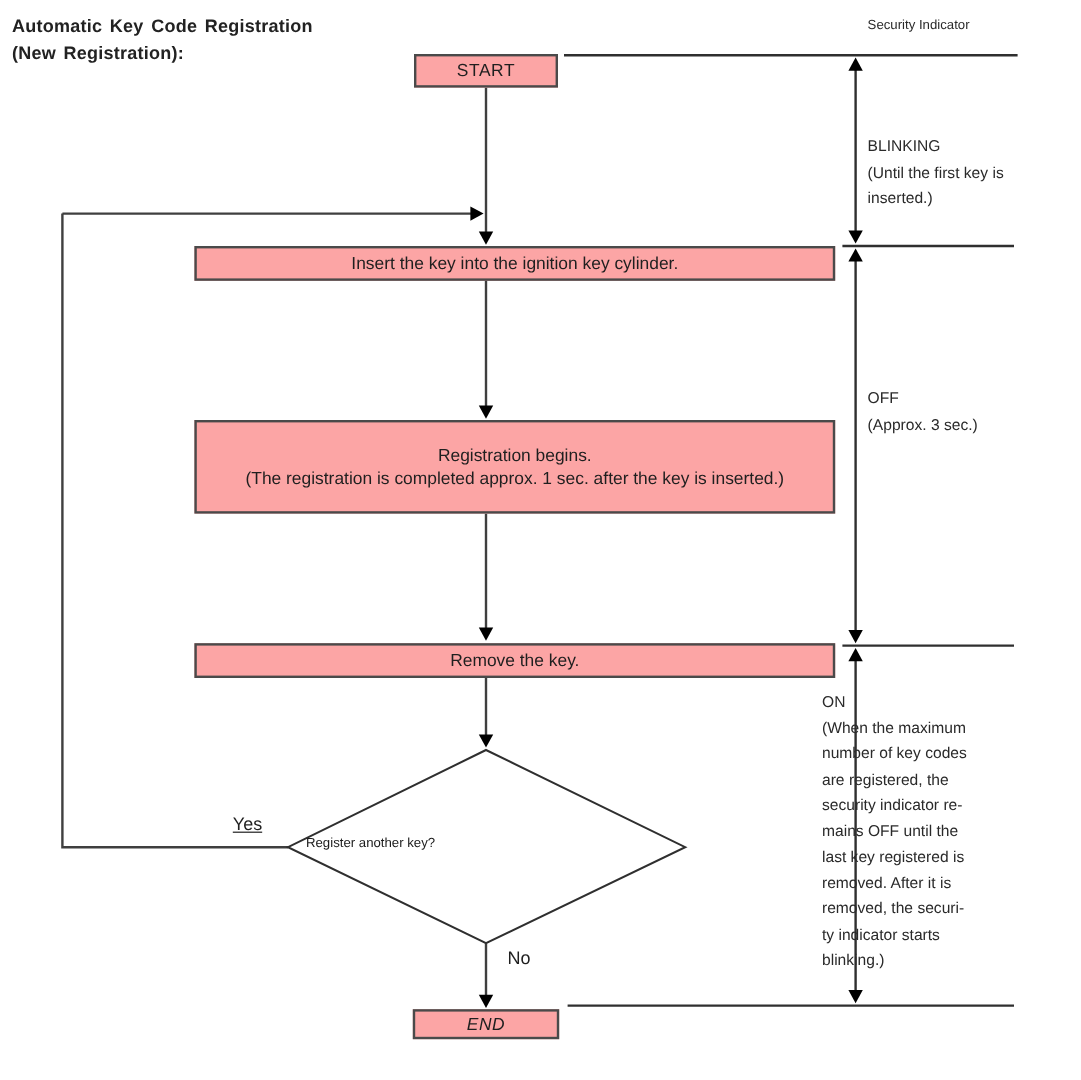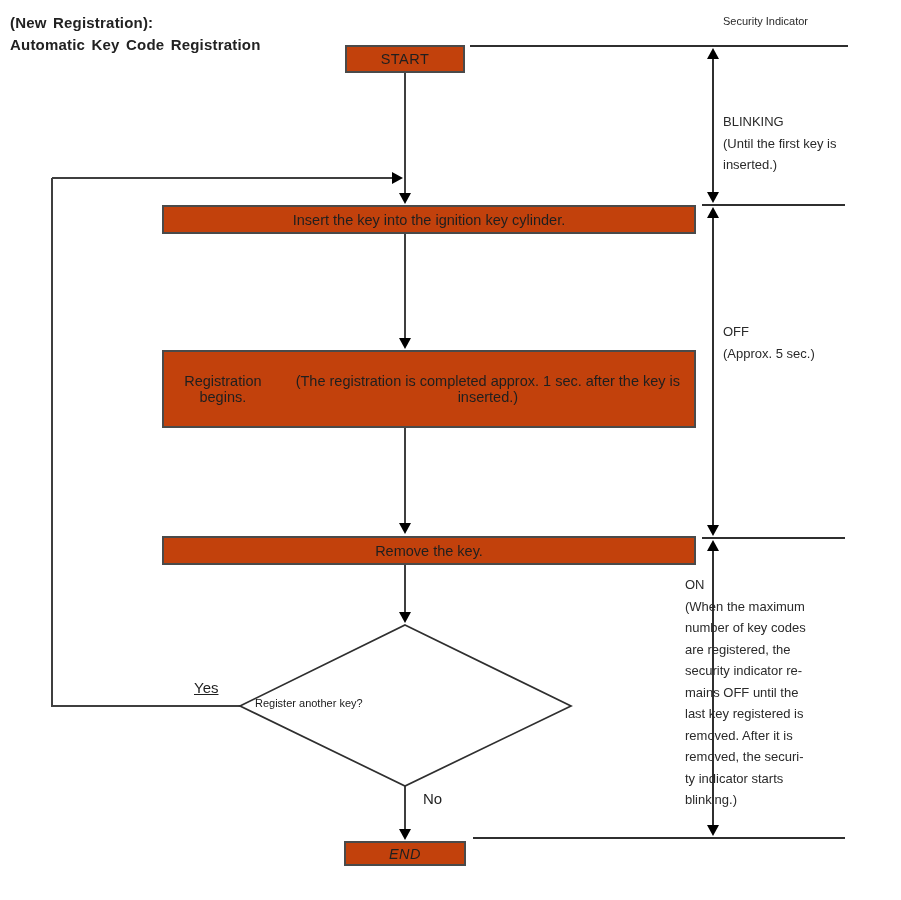--- a/index.html
+++ b/index.html
@@ -5,27 +5,27 @@
   html,body{margin:0;padding:0;background:#fff;}
   #canvas{
     position:relative;width:901px;height:900px;background:#ffffff;
     font-family:"Liberation Sans",sans-serif;color:#1a1a1a;overflow:hidden;
   }
   #wires{position:absolute;left:0;top:0;width:901px;height:900px;z-index:1;}
   .abs{position:absolute;z-index:2;}
   .doc-title{left:10px;top:12px;font-size:15px;font-weight:700;line-height:22px;word-spacing:2px;letter-spacing:.2px;color:#222;}
   .sec-heading{left:723px;top:15px;font-size:11px;color:#2a2a2a;}
   .node{
-    box-sizing:border-box;background:#c2410c;border:2px solid #4a4a4a;
+    box-sizing:border-box;background:#fca5a5;border:2px solid #4a4a4a;
     display:flex;align-items:center;justify-content:center;text-align:center;
     font-size:14.5px;color:#1f1f1f;z-index:2;position:absolute;
   }
   .node-start{left:345px;top:45px;width:120px;height:28px;letter-spacing:.5px;}
   .node-insert{left:162px;top:205px;width:534px;height:29px;}
-  .node-register{left:162px;top:350px;width:534px;height:78px;flex-direction:row;row-gap:3px;line-height:16px;}
+  .node-register{left:162px;top:350px;width:534px;height:78px;flex-direction:column;row-gap:3px;line-height:16px;}
   .node-remove{left:162px;top:536px;width:534px;height:29px;}
   .node-end{left:344px;top:841px;width:122px;height:25px;letter-spacing:.5px;font-style:italic;}
   .decision-label{left:255px;top:697px;width:300px;text-align:left;font-size:11px;}
   .branch-label{font-size:15px;color:#1f1f1f;}
   .yes-label{left:194px;top:679px;text-decoration:underline;}
   .no-label{left:423px;top:790px;}
   .note{font-size:13px;line-height:21.5px;color:#2a2a2a;white-space:pre-line;}
   .note-blinking{left:723px;top:111px;width:132px;}
   .note-off{left:723px;top:321px;width:132px;}
   .note-on{left:685px;top:574px;width:129px;}
@@ -71,22 +71,22 @@
       <polygon points="707,59 719,59 713,48"></polygon>
       <polygon points="707,192 719,192 713,203"></polygon>
       <polygon points="707,218 719,218 713,207"></polygon>
       <polygon points="707,525 719,525 713,536"></polygon>
       <polygon points="707,551 719,551 713,540"></polygon>
       <polygon points="707,825 719,825 713,836"></polygon>
     </g>
   </svg>
 
   <div class="abs doc-title">
+    <div>Automatic Key Code Registration</div>
     <div>(New Registration):</div>
-    <div>Automatic Key Code Registration</div>
   </div>
 
   <div class="abs sec-heading">Security Indicator</div>
 
   <div class="node node-start">START</div>
 
   <div class="node node-insert">Insert the key into the ignition key cylinder.</div>
 
   <div class="node node-register">
     <div>Registration begins.</div>
@@ -101,21 +101,21 @@
 
   <div class="abs branch-label no-label">No</div>
 
   <div class="node node-end">END</div>
 
   <div class="abs note note-blinking">BLINKING
 (Until the first key is
 inserted.)</div>
 
   <div class="abs note note-off">OFF
-(Approx. 5 sec.)</div>
+(Approx. 3 sec.)</div>
 
   <div class="abs note note-on">ON
 (When the maximum
 number of key codes
 are registered, the
 security indicator re-
 mains OFF until the
 last key registered is
 removed. After it is
 removed, the securi-

